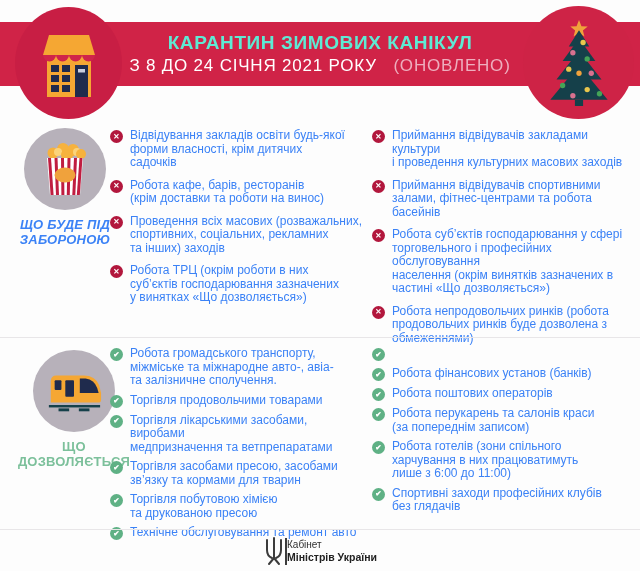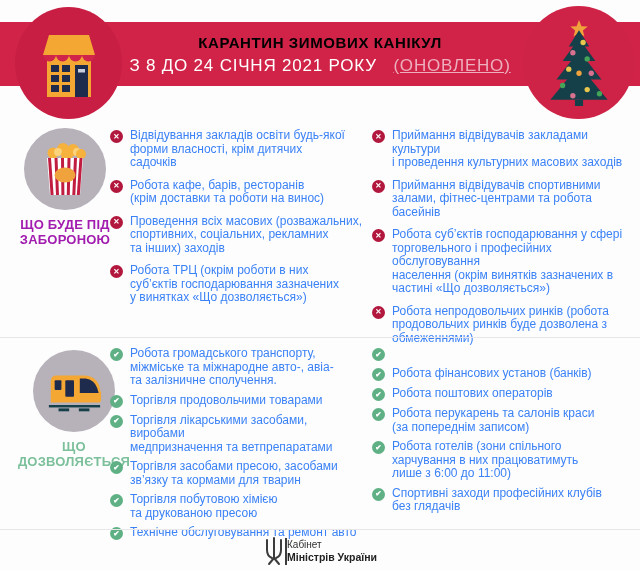--- a/index.html
+++ b/index.html
@@ -1,34 +1,34 @@
 <!DOCTYPE html>
 <html><head>
 <meta charset="utf-8">
 <style>
   html,body{margin:0;padding:0;background:#ffffff;}
   .page{position:relative;width:640px;height:571px;background:#fdfdfd;overflow:hidden;
         font-family:"Liberation Sans", sans-serif;}
   
   .banner{position:absolute;left:0;top:22px;width:640px;height:64px;background:#d02347;
           display:flex;flex-direction:column;align-items:center;justify-content:center;}
-  .banner .title{color:#000000;font-size:15px;font-weight:800;letter-spacing:.6px;line-height:24px;}
+  .banner .title{color:#5eead4;font-size:19px;font-weight:800;letter-spacing:.6px;line-height:24px;}
   .banner .subtitle{color:#ffffff;font-size:17px;font-weight:400;letter-spacing:.8px;line-height:22px;}
-  .banner .subtitle .muted{color:#eeaebe;margin-left:11px;text-decoration:underline;}
+  .banner .subtitle .muted{color:#eeaebe;margin-left:11px;}
   .hcircle{position:absolute;border-radius:50%;display:flex;align-items:center;justify-content:center;}
   .hcircle.left{left:15px;top:7px;width:107px;height:112px;background:#c81e44;}
   .hcircle.right{left:523px;top:6px;width:111px;height:113px;background:#ce2346;}
   
   .side{position:absolute;left:0;width:130px;display:flex;flex-direction:column;align-items:center;}
   .side.s1{top:128px;} .side.s2{top:350px;margin-left:9px;}
   .gcircle{width:82px;height:82px;border-radius:50%;background:#b7b1ba;
            display:flex;align-items:center;justify-content:center;}
   .slabel{margin-top:7px;font-size:13px;font-weight:800;text-align:center;line-height:15px;
           white-space:pre-line;letter-spacing:.2px;}
-  .slabel.red{color:#a21caf;} .slabel.green{color:#7cc09b;}
+  .slabel.red{color:#3b82f6;font-style:italic;} .slabel.green{color:#7cc09b;}
   
   .col{position:absolute;}
   .col.p-left {left:110px;top:129px;width:254px;}
   .col.p-right{left:372px;top:129px;width:264px;}
   .col.a-left {left:110px;top:347px;width:254px;}
   .col.a-right{left:372px;top:347px;width:264px;}
   .item{display:flex;align-items:flex-start;gap:7px;margin-bottom:9px;}
   .col.a-left .item,.col.a-right .item{margin-bottom:6px;}
   .ico{flex:0 0 13px;width:13px;height:13px;border-radius:50%;margin-top:1px;
        display:flex;align-items:center;justify-content:center;

